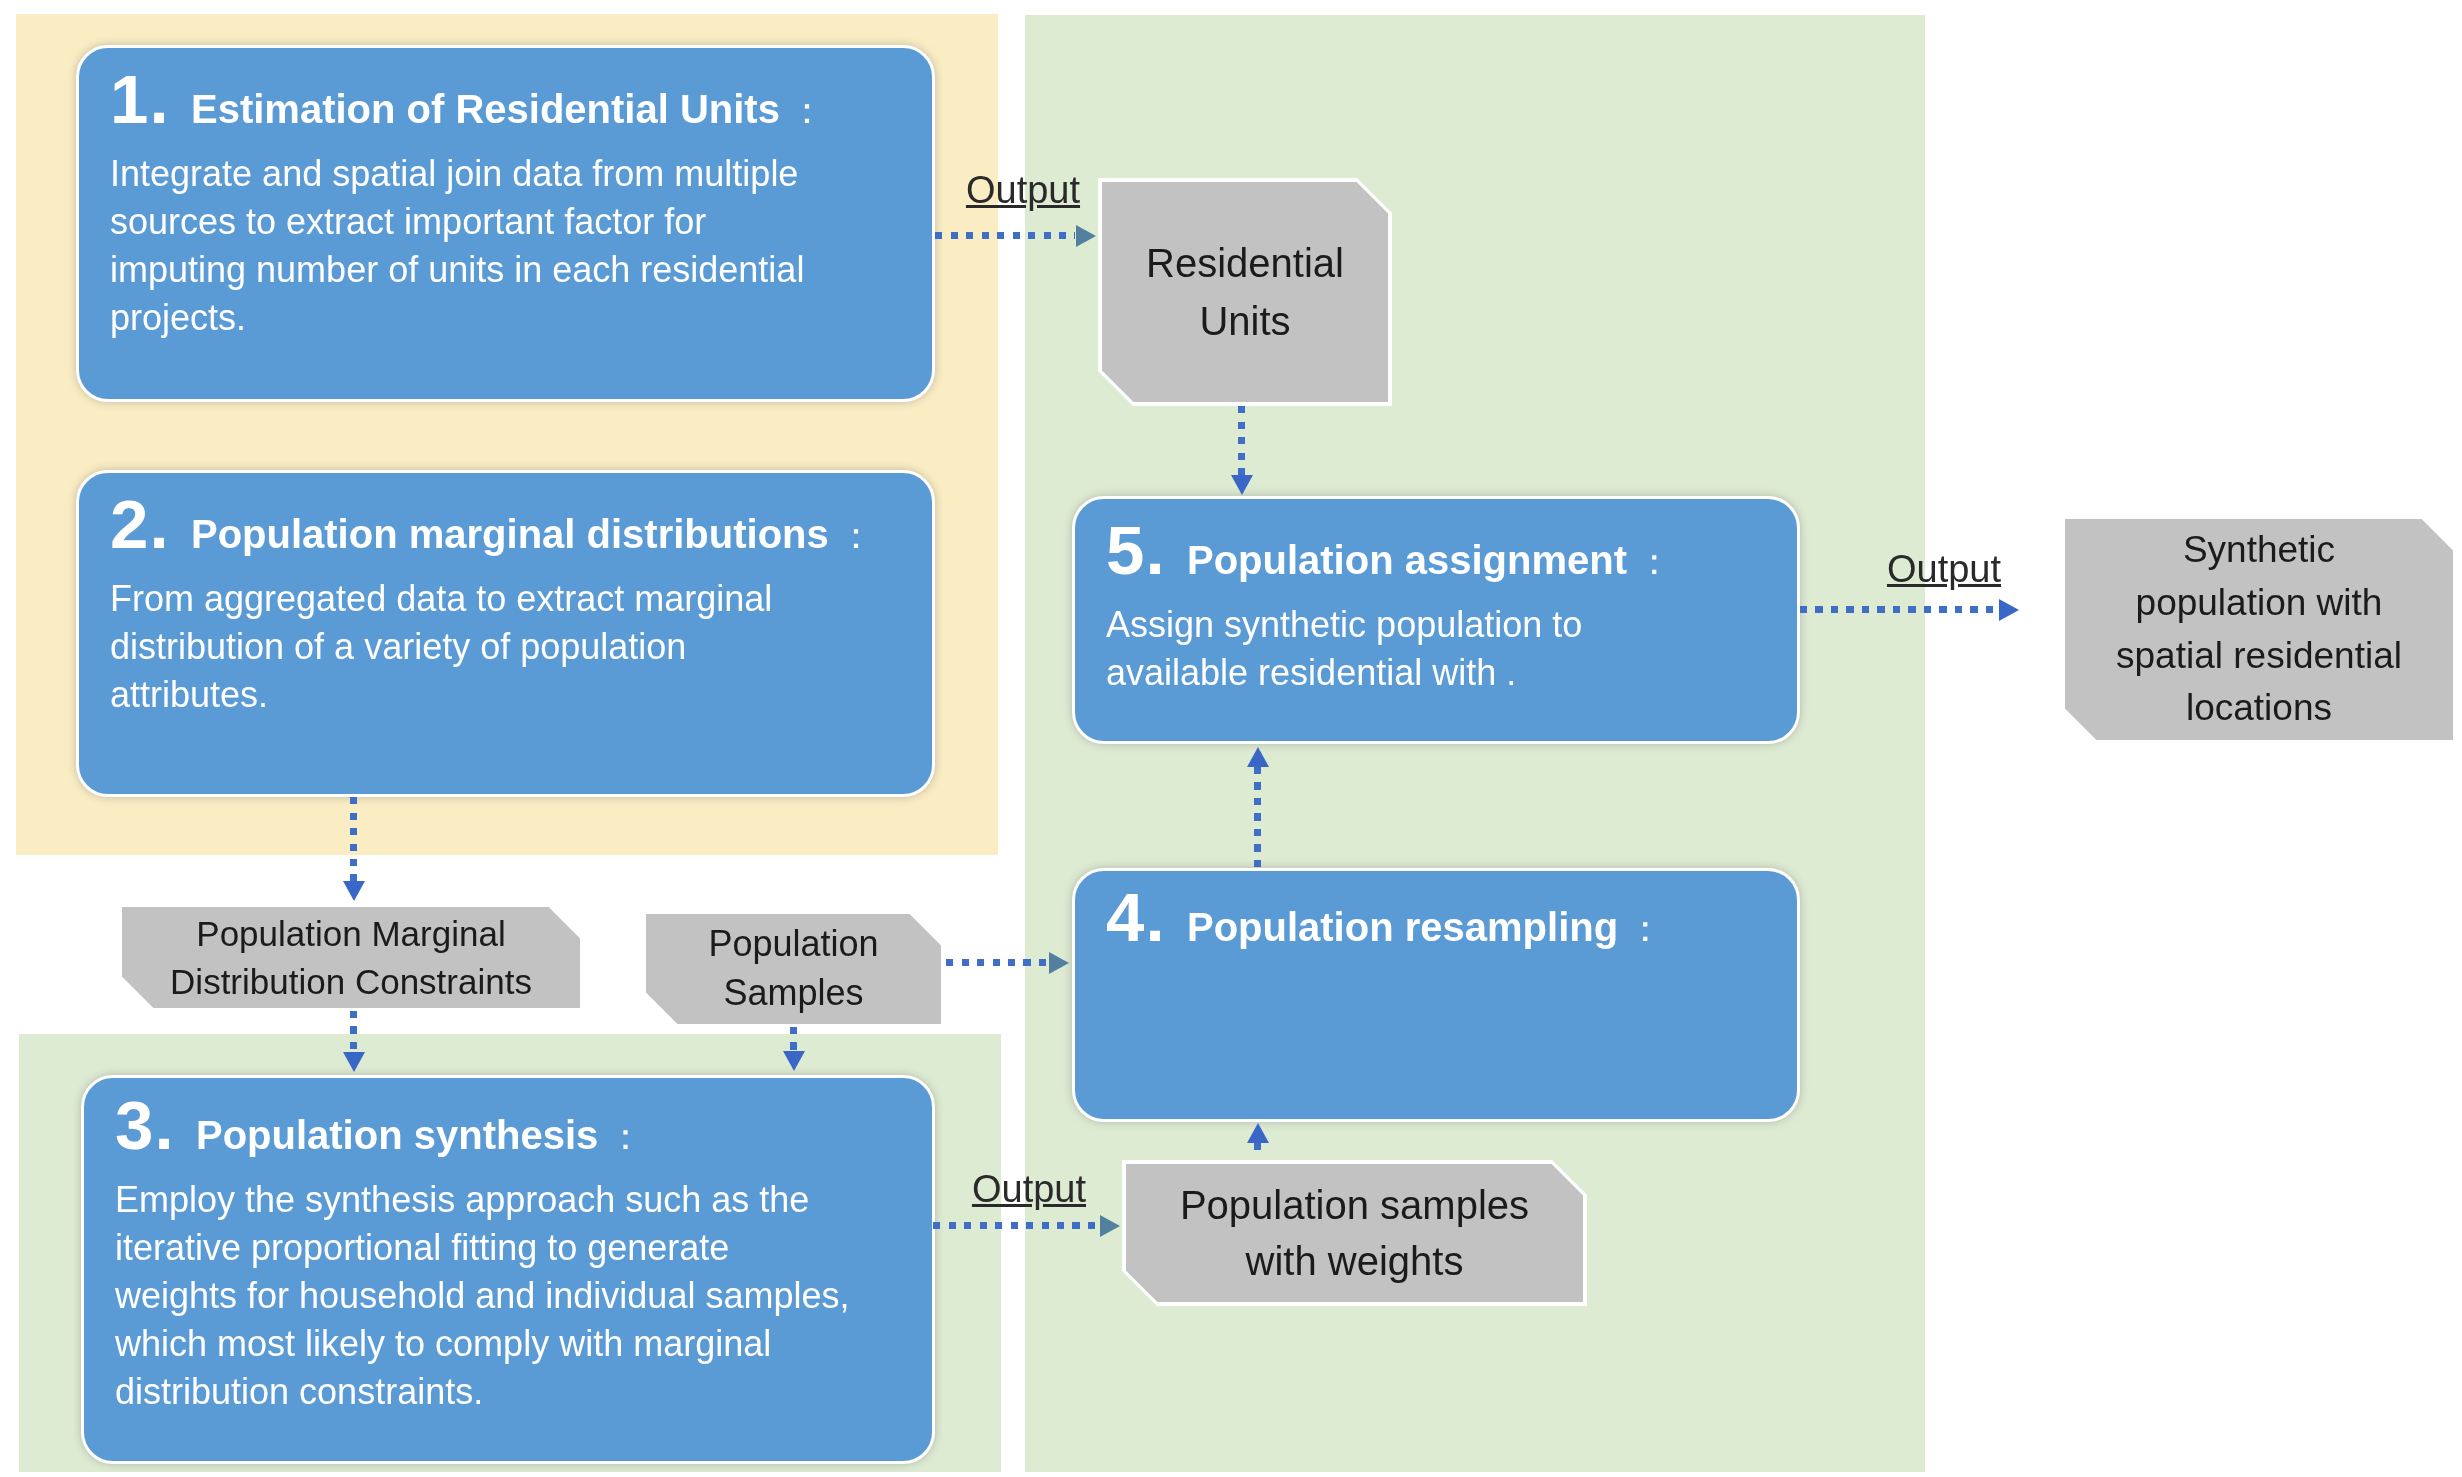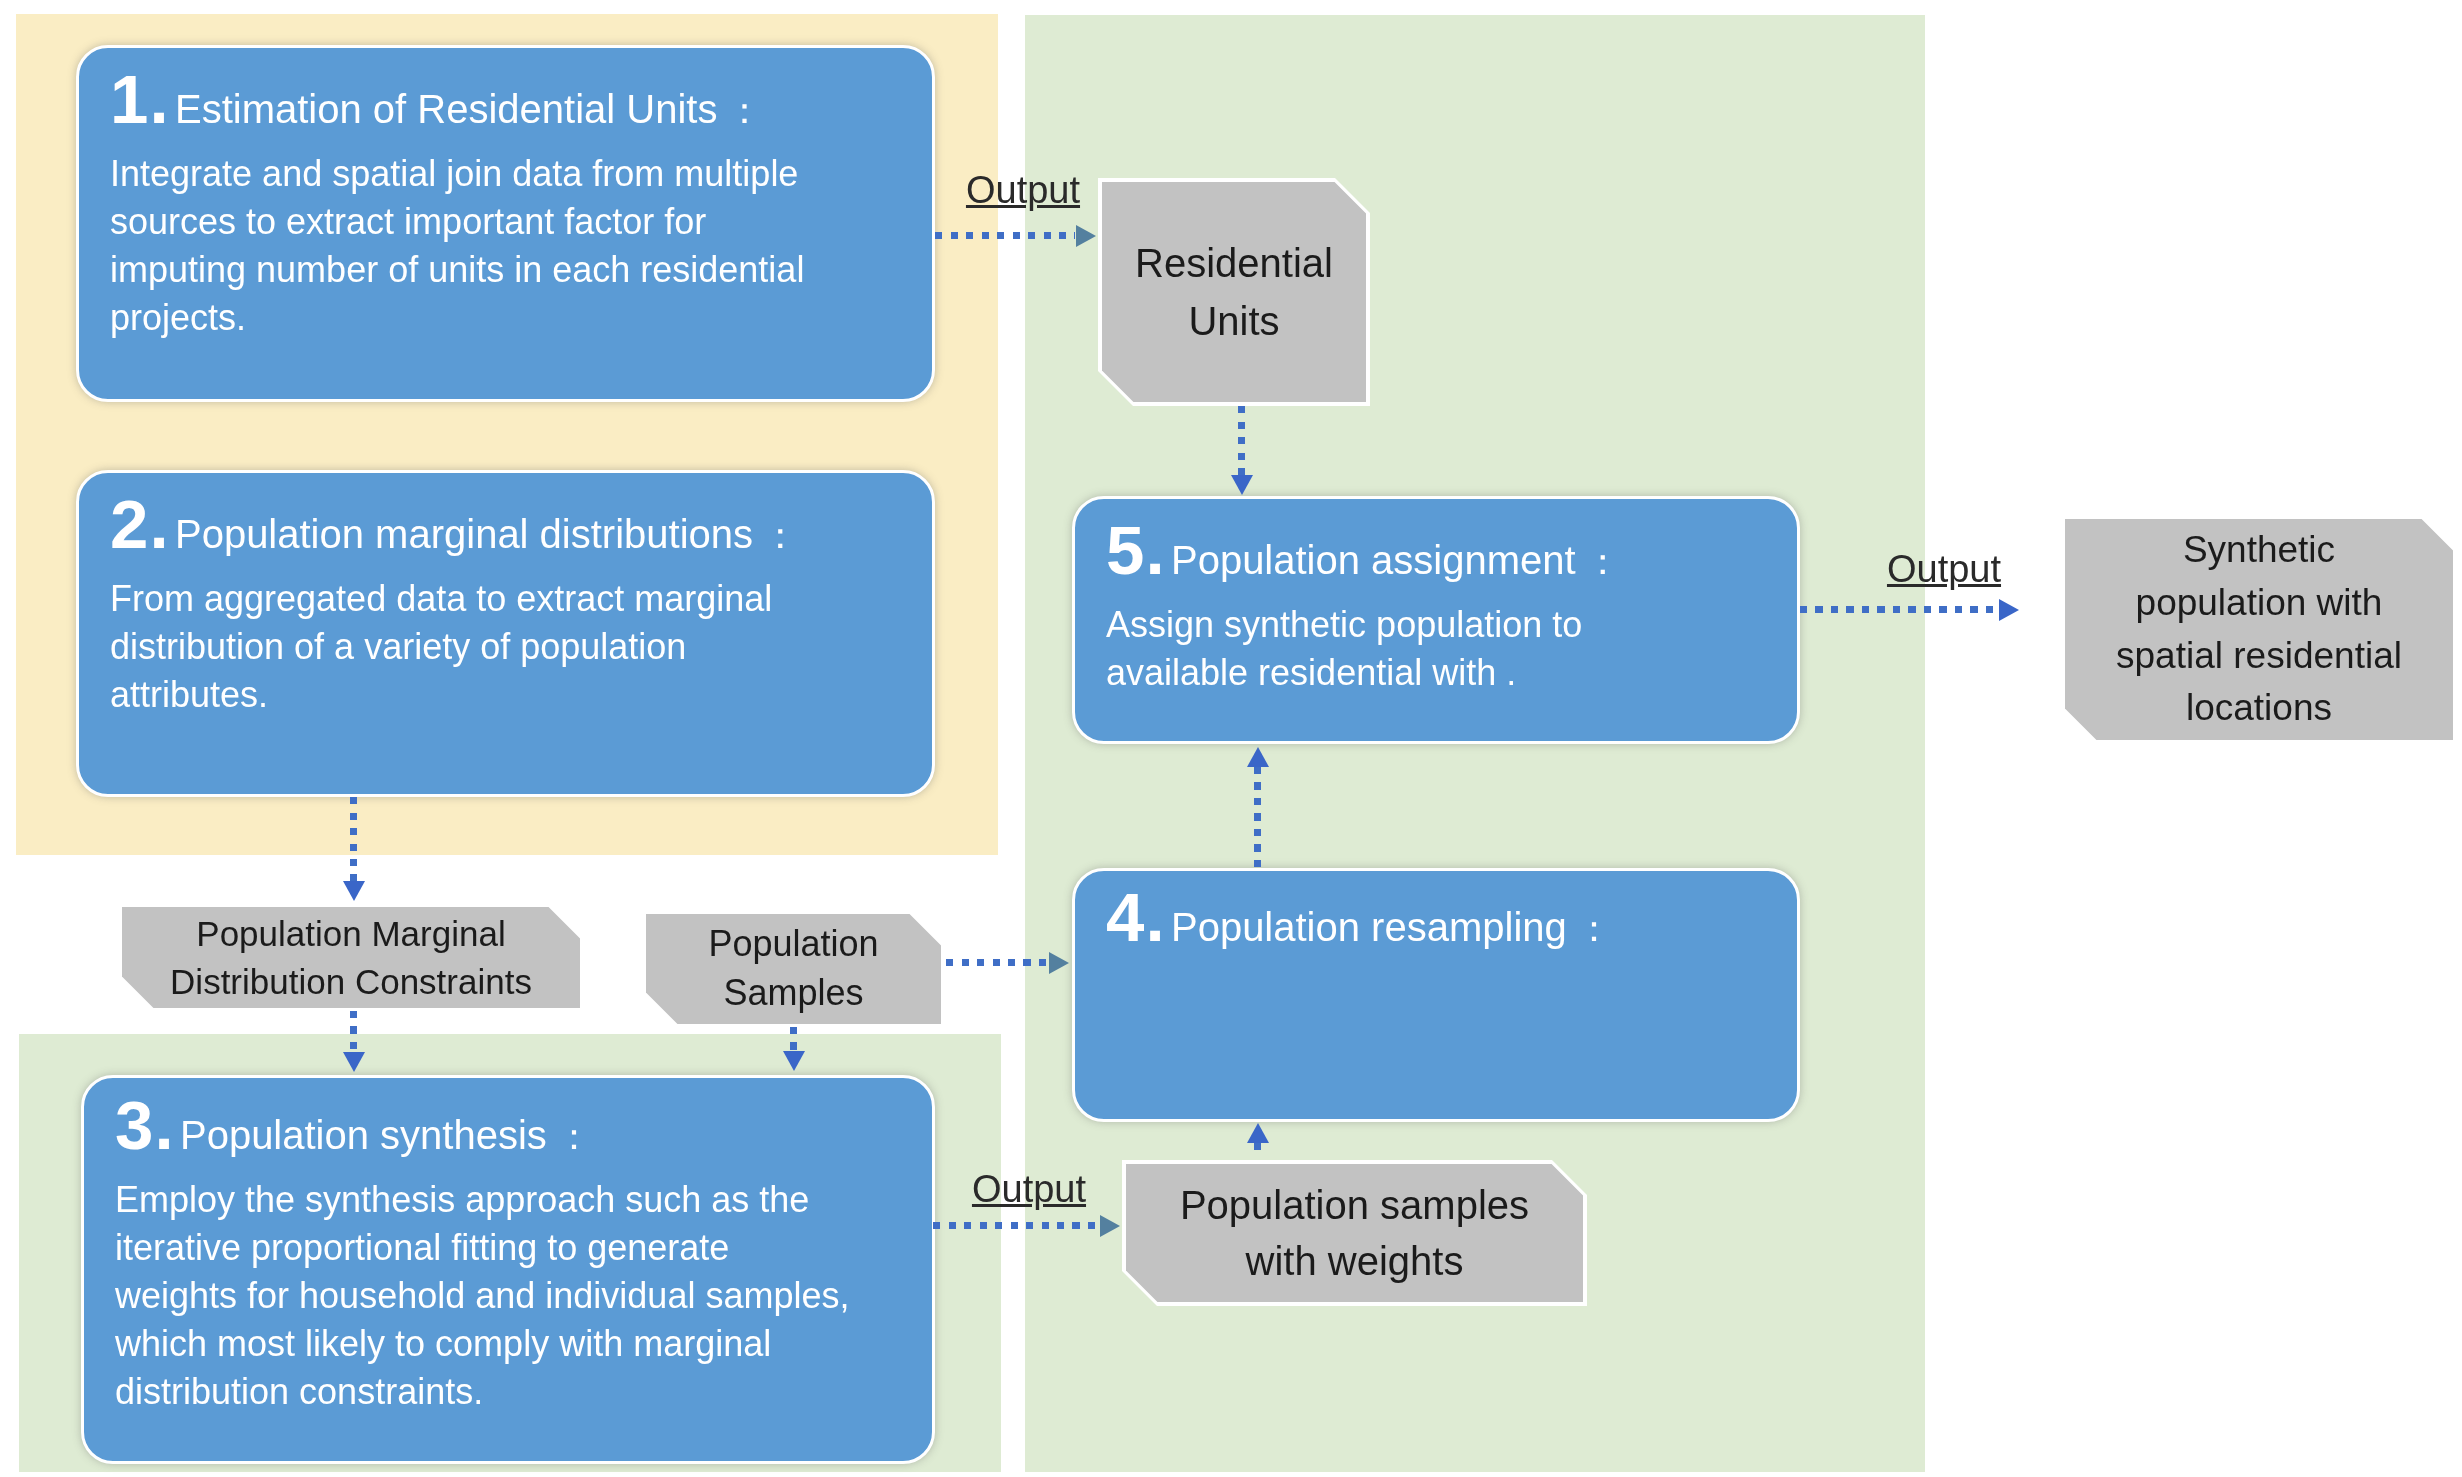--- a/index.html
+++ b/index.html
@@ -25,21 +25,21 @@
     padding:16px 31px 12.4px 31px;
     box-shadow:0 0 8.7px rgba(90,90,90,0.35);
   }
   .step-title{
     display:flex;
     align-items:baseline;
     white-space:nowrap;
     margin-bottom:13.6px;
   }
   .step-num{font-size:69px;font-weight:bold;line-height:1.05;letter-spacing:1.2px;}
-  .step-name{font-size:40px;font-weight:normal;margin-left:5px;}
+  .step-name{font-size:40px;font-weight:bold;margin-left:21px;}
   .step-colon{font-size:37px;font-weight:400;margin-left:8.7px;}
   .step-body{
     font-size:36px;
     line-height:1.33;
     white-space:pre-line;
   }
 
   
   .artifact{
     position:absolute;
@@ -156,21 +156,21 @@
   </div>
 
   <div class="step" style="left:1072px;top:868px;width:728px;height:254px;padding-top:11px;">
     <div class="step-title">
       <span class="step-num">4.</span>
       <span class="step-name">Population resampling</span>
       <span class="step-colon">：</span>
     </div>
   </div>
 
-  <div class="artifact" style="left:1098px;top:178px;width:272px;height:228px;">
+  <div class="artifact" style="left:1098px;top:178px;width:294px;height:228px;">
     <div class="artifact-inner" style="font-size:40px;">Residential
 Units</div>
   </div>
 
   <div class="artifact" style="left:118px;top:903px;width:466px;height:109px;">
     <div class="artifact-inner" style="font-size:35px;line-height:1.35;">Population Marginal
 Distribution Constraints</div>
   </div>
 
   <div class="artifact" style="left:642px;top:910px;width:303px;height:118px;">

